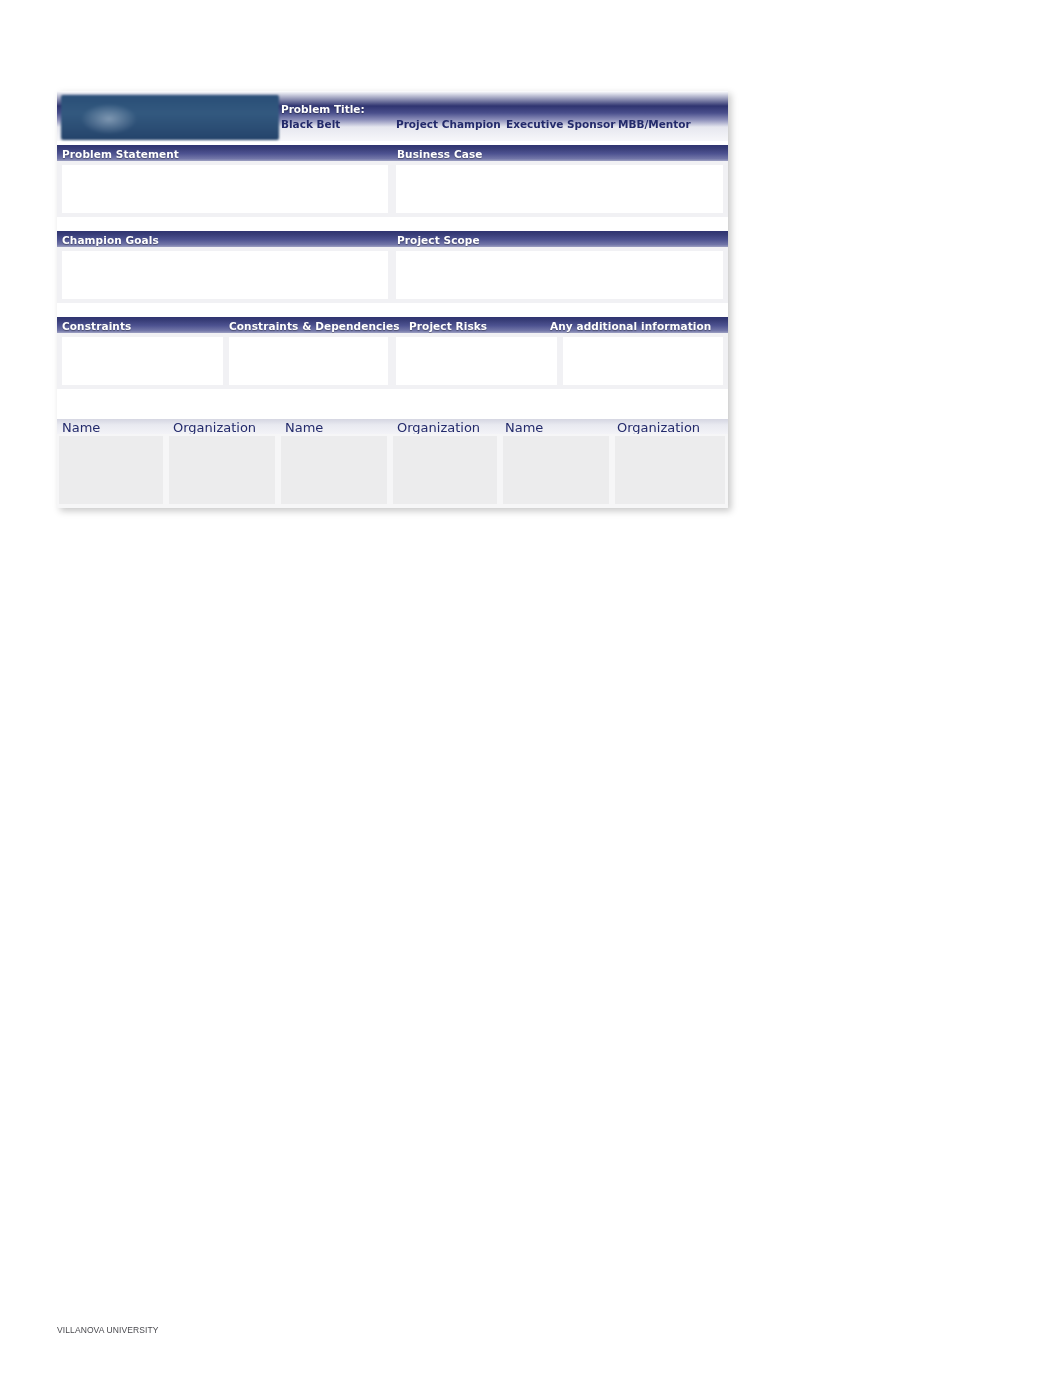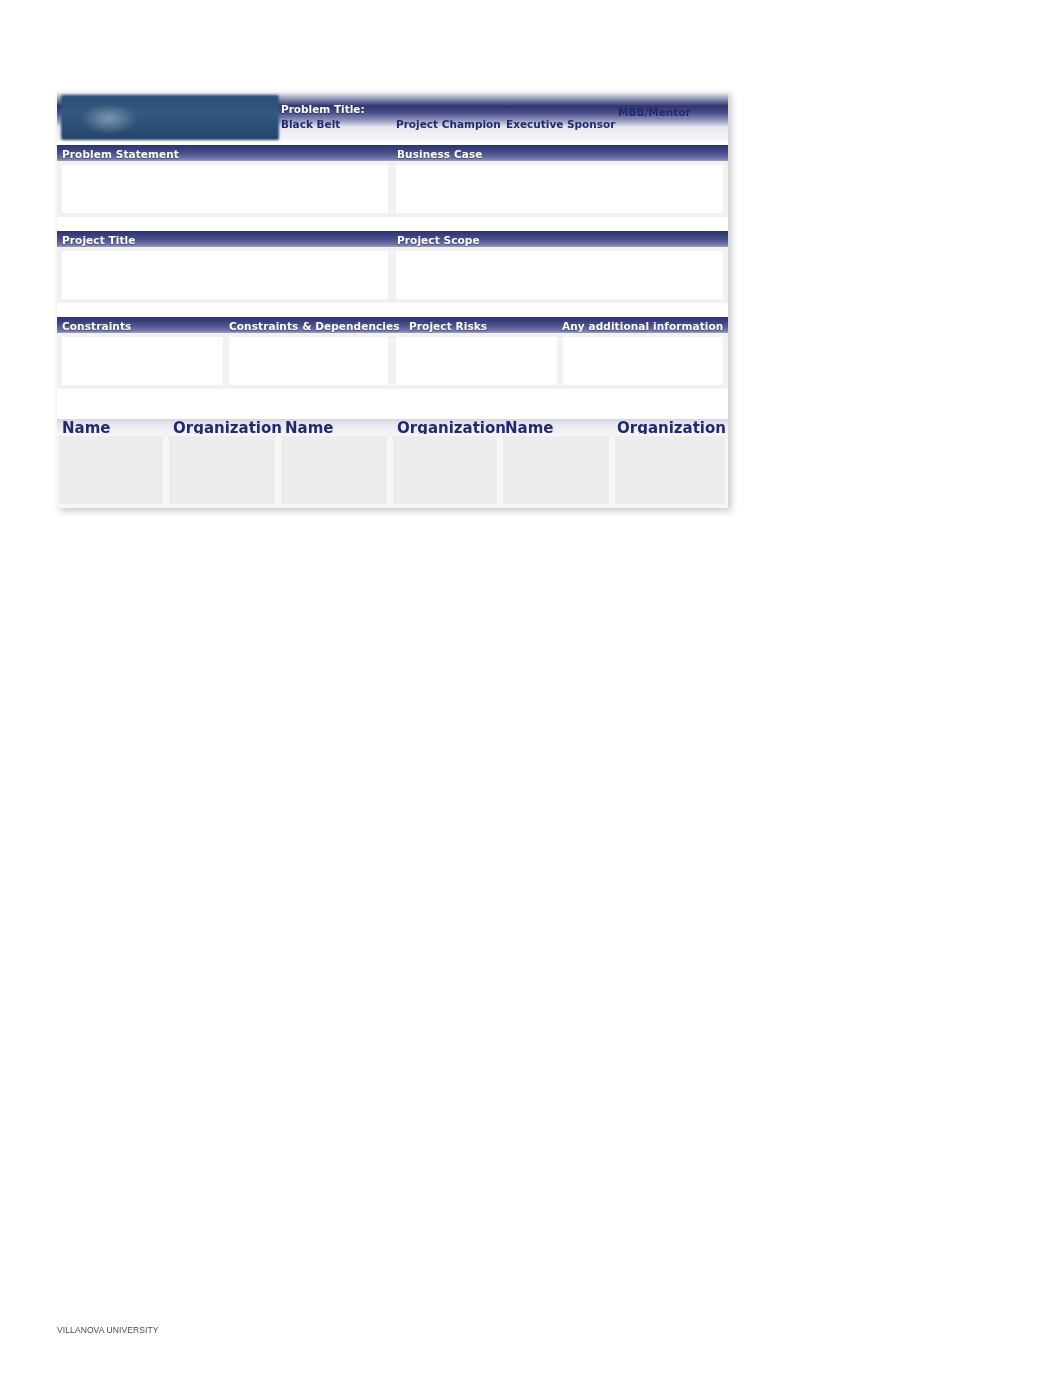--- a/index.html
+++ b/index.html
@@ -127,22 +127,22 @@
   .subhead {
     position: absolute;
     left: 0;
     width: 671px;
     height: 15px;
     background: linear-gradient(to bottom, #d5d6e2 0%, #e9eaf1 40%, #f3f3f7 100%);
   }
   .sub-label {
     position: absolute;
     color: #232a6b;
-    font-size: 15px;
-    font-weight: bold;
+    font-size: 13px;
+    font-weight: normal;
     line-height: 1;
     white-space: nowrap;
   }
 
   
   #footer {
     position: absolute;
     left: 57px;
     top: 1325px;
     font-size: 8.5px;
@@ -160,48 +160,48 @@
   <div class="topband">
     <div class="topband-bg"></div>
     <div class="logo-box"></div>
 
     <div class="hdr-cell hdr-white" style="left:224px; top:13px;">Problem Title:</div>
     <div class="hdr-cell" style="left:330px; top:11px; width:340px; height:13px;"></div>
 
     <div class="hdr-cell hdr-navy" style="left:224px; top:28px;">Black Belt</div>
     <div class="hdr-cell hdr-navy" style="left:339px; top:28px;">Project Champion</div>
     <div class="hdr-cell hdr-navy" style="left:449px; top:28px;">Executive Sponsor</div>
-    <div class="hdr-cell hdr-navy" style="left:561px; top:16px;">MBB/Mentor</div>
+    <div class="hdr-cell hdr-navy" style="left:561px; top:28px;">MBB/Mentor</div>
   </div>
 
   <div class="row-head bar" style="top:54px;">
     <div class="bar-label" style="position:absolute; left:5px; top:4px;">Problem Statement</div>
     <div class="bar-label" style="position:absolute; left:340px; top:4px;">Business Case</div>
   </div>
   <div class="row-body" style="top:70px; height:56px;">
     <div class="cell-gap" style="left:0px;  top:0px; width:671px; height:56px;"></div>
     <div class="cell" style="left:5px;  top:4px; width:326px; height:48px;"></div>
     <div class="cell" style="left:339px; top:4px; width:327px; height:48px;"></div>
   </div>
 
   <div class="row-head bar" style="top:140px;">
-    <div class="bar-label" style="position:absolute; left:5px; top:4px;">Project Title</div>
+    <div class="bar-label" style="position:absolute; left:5px; top:4px;">Champion Goals</div>
     <div class="bar-label" style="position:absolute; left:340px; top:4px;">Project Scope</div>
   </div>
   <div class="row-body" style="top:156px; height:56px;">
     <div class="cell-gap" style="left:0px;  top:0px; width:671px; height:56px;"></div>
     <div class="cell" style="left:5px;  top:4px; width:326px; height:48px;"></div>
     <div class="cell" style="left:339px; top:4px; width:327px; height:48px;"></div>
   </div>
 
   <div class="row-head bar" style="top:226px;">
     <div class="bar-label" style="position:absolute; left:5px; top:4px;">Constraints</div>
     <div class="bar-label" style="position:absolute; left:172px; top:4px;">Constraints &amp; Dependencies</div>
     <div class="bar-label" style="position:absolute; left:341px; top:4px;margin-left:11px;">Project Risks</div>
-    <div class="bar-label" style="position:absolute; left:505px; top:4px;">Any additional information</div>
+    <div class="bar-label" style="position:absolute; left:493px; top:4px;">Any additional information</div>
   </div>
   <div class="row-body" style="top:242px; height:56px;">
     <div class="cell-gap" style="left:0px; top:0px; width:671px; height:56px;"></div>
     <div class="cell" style="left:5px;   top:4px; width:161px; height:48px;"></div>
     <div class="cell" style="left:172px; top:4px; width:159px; height:48px;"></div>
     <div class="cell" style="left:339px; top:4px; width:161px; height:48px;"></div>
     <div class="cell" style="left:506px; top:4px; width:160px; height:48px;"></div>
   </div>
 
 

